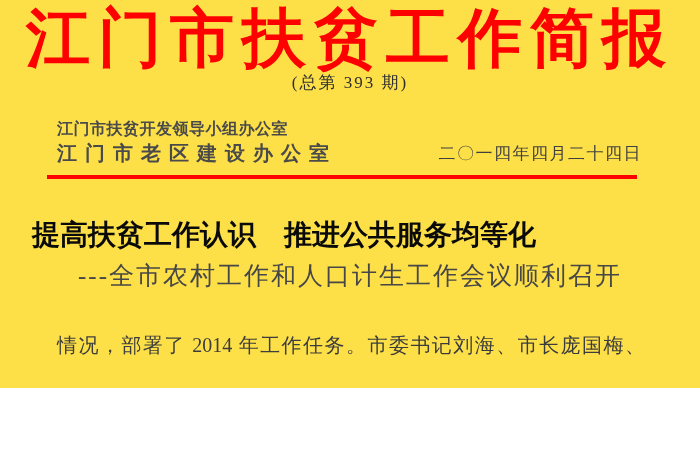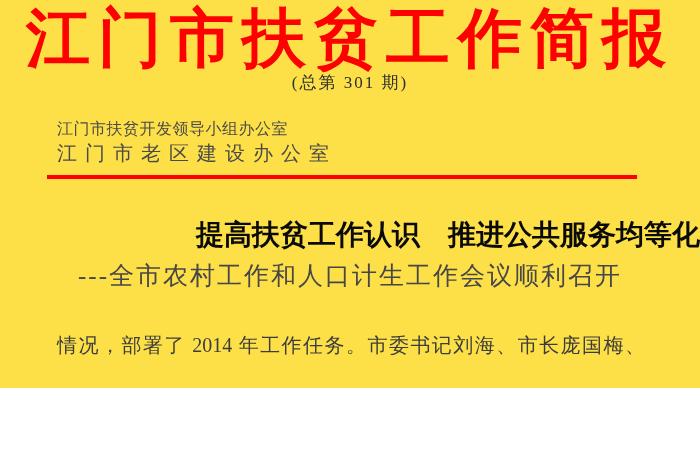--- a/index.html
+++ b/index.html
@@ -35,21 +35,21 @@
     letter-spacing: 2px;
   }
   .issue-line.first { margin-top: 9px; }
   
   .doc-header {
     margin: 24px 58px 0 57px;
     display: flex;
     justify-content: space-between;
     align-items: flex-end;
   }
-  .org-block { color: #4a4a4a; }
+  .org-block { color: #4a4a4a; font-weight: bold; }
   .org-line1 {
     font-size: 16px;
     line-height: 25px;
     letter-spacing: 0.5px;
     white-space: nowrap;
   }
   .org-line2 {
     font-size: 20px;
     line-height: 25px;
     letter-spacing: 8px;
@@ -63,21 +63,21 @@
     padding-bottom: 1px;
   }
   .red-rule {
     height: 4px;
     background: #fe0000;
     margin: 9px 63px 0 47px;
   }
   
   .article-headline {
     margin-top: 41px;
-    text-align: right;
+    text-align: left;
     font-size: 28px;
     line-height: 30px;
     font-weight: bold;
     color: #0a0a0a;
     white-space: nowrap;
     margin-left: 32px;
   }
   .article-subtitle {
     margin-top: 15px;
     text-align: center;
@@ -101,27 +101,28 @@
   .body-line.indent { text-indent: 42px; }
 </style>
 </head>
 <body>
 
 <div class="page">
 
   <div class="masthead-title">江门市扶贫工作简报</div>
 
 
-  <div class="issue-line">(总第 301 期)</div>
+  <div class="issue-line">(总第 393 期)</div>
 
   <div class="doc-header">
     <div class="org-block">
       <div class="org-line1">江门市扶贫开发领导小组办公室</div>
       <div class="org-line2">江门市老区建设办公室</div>
     </div>
+    <div class="doc-date">二〇一四年四月二十四日</div>
   </div>
 
   <div class="red-rule"></div>
 
   <div class="article-headline">提高扶贫工作认识　推进公共服务均等化</div>
 
   <div class="article-subtitle">---全市农村工作和人口计生工作会议顺利召开</div>
 
   <div class="article-body">
     <div class="body-line">情况，部署了 2014 年工作任务。市委书记刘海、市长庞国梅、</div>

